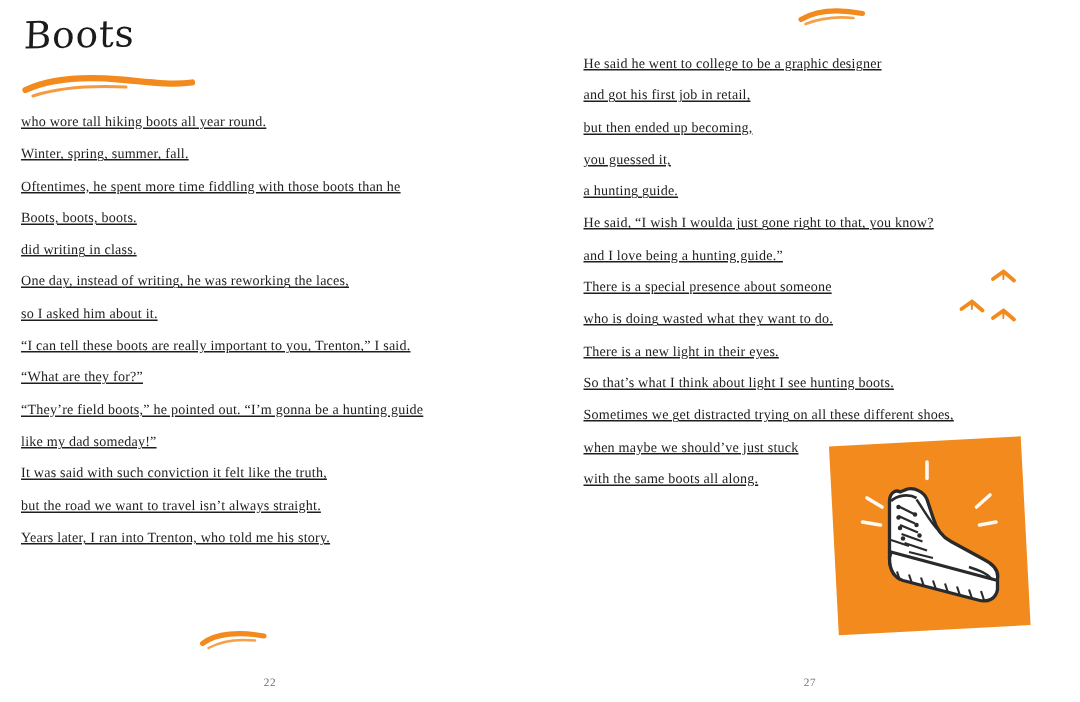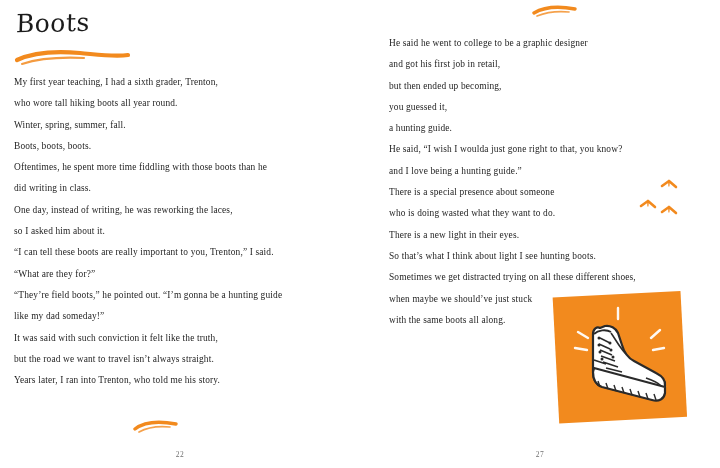--- a/index.html
+++ b/index.html
@@ -50,20 +50,21 @@
     left: 0px;
     top: 38px;
   }
 
   
   .column {
     position: absolute;
     font-size: 9.4px;
     line-height: 21.3px;
     color: #1e1e1e;
+    text-decoration: underline;
   }
   #left-column {
     left: 14px;
     top: 72px;
     width: 300px;
   }
   #right-column {
     left: 389px;
     top: 33px;
     width: 305px;
@@ -102,25 +103,24 @@
     <h1 id="poem-title">Boots</h1>
     <div id="title-underline" class="mark">
       <svg width="120" height="22" viewBox="0 0 120 22">
         <path d="M3 14 C20 6, 44 5, 66 7 C84 8.6, 100 11, 114 9" fill="none" stroke="#F28A1E" stroke-width="4.2" stroke-linecap="round"></path>
         <path d="M8 18 C26 12, 48 11, 70 12" fill="none" stroke="#F28A1E" stroke-width="2.1" stroke-linecap="round" opacity="0.85"></path>
       </svg>
     </div>
   </div>
 
   <div id="left-column" class="column">
-    <div class="line">My first year teaching, I had a sixth grader, Trenton,</div>
     <div class="line">who wore tall hiking boots all year round.</div>
     <div class="line">Winter, spring, summer, fall.</div>
+    <div class="line">Oftentimes, he spent more time fiddling with those boots than he</div>
     <div class="line">Boots, boots, boots.</div>
-    <div class="line">Oftentimes, he spent more time fiddling with those boots than he</div>
     <div class="line">did writing in class.</div>
     <div class="line">One day, instead of writing, he was reworking the laces,</div>
     <div class="line">so I asked him about it.</div>
     <div class="line">“I can tell these boots are really important to you, Trenton,” I said.</div>
     <div class="line">“What are they for?”</div>
     <div class="line">“They’re field boots,” he pointed out. “I’m gonna be a hunting guide</div>
     <div class="line">like my dad someday!”</div>
     <div class="line">It was said with such conviction it felt like the truth,</div>
     <div class="line">but the road we want to travel isn’t always straight.</div>
     <div class="line">Years later, I ran into Trenton, who told me his story.</div>

